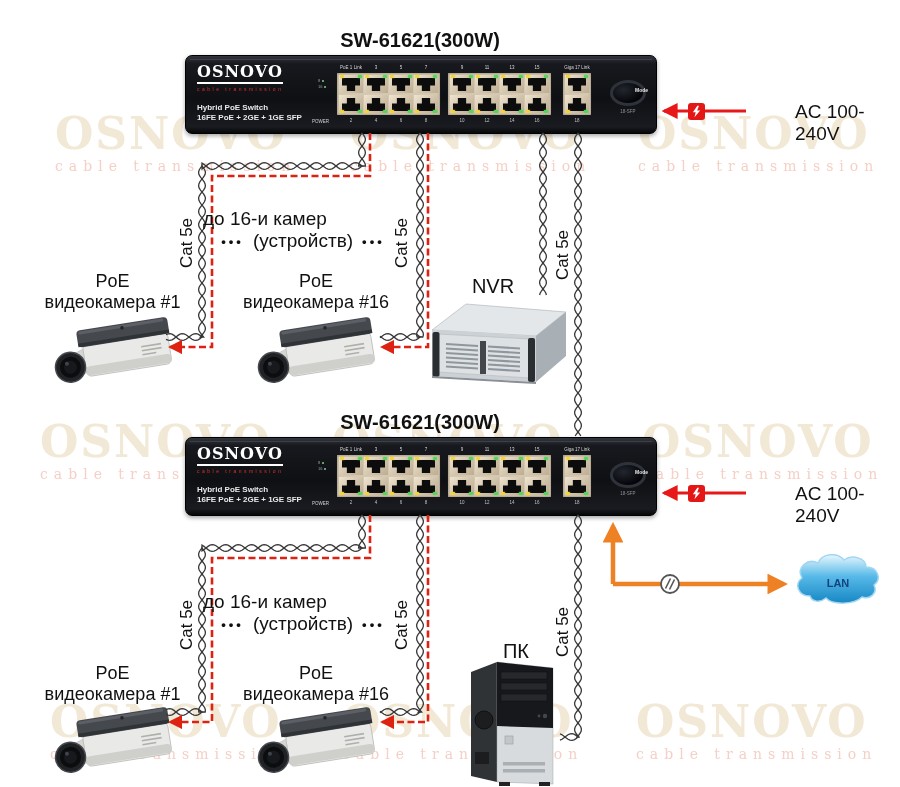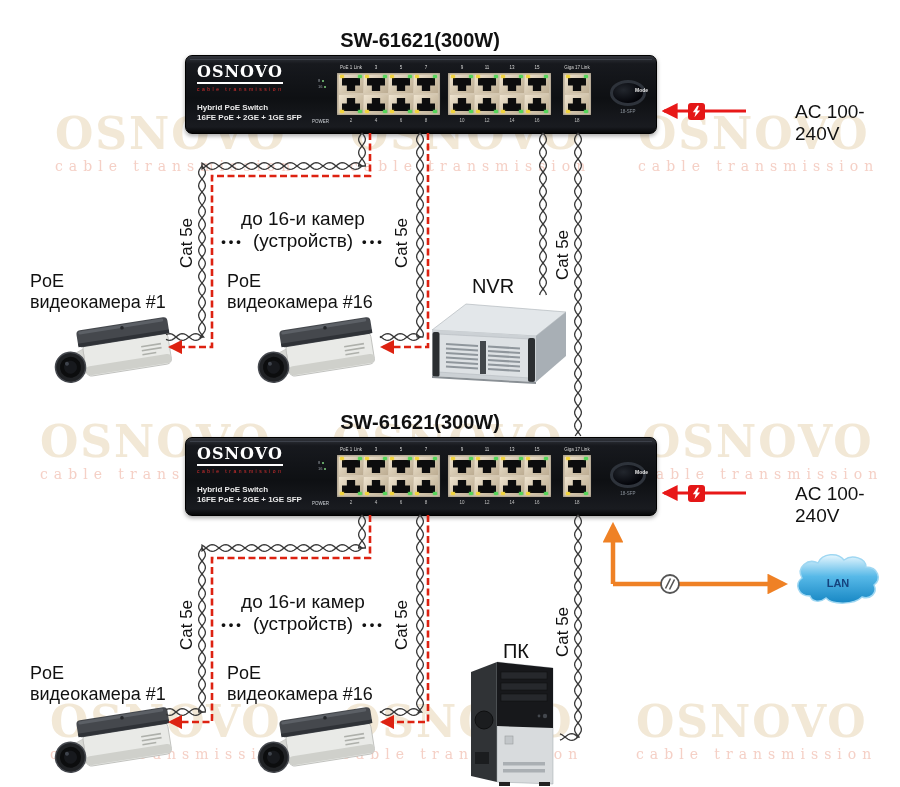--- a/index.html
+++ b/index.html
@@ -13,25 +13,25 @@
   .wm-tag{font-family:"DejaVu Serif",serif;font-size:14px;letter-spacing:6px;
           color:#f5d0c6;margin-top:2px;}
   
   #wires{position:absolute;left:0;top:0;z-index:4;pointer-events:none;}
   
   .abs{position:absolute;}
   .title{width:470px;text-align:center;font-size:20px;font-weight:bold;z-index:5;}
   .ac-label{font-size:19px;z-index:5;margin-left:44px;}
   .cat5e{width:84px;height:20px;display:flex;align-items:center;justify-content:center;
          transform:rotate(-90deg);font-size:17px;z-index:5;}
-  .note1{width:200px;text-align:center;font-size:19px;z-index:5;}
+  .note1{width:200px;font-size:19px;z-index:5;}
   .noterow{width:230px;display:flex;align-items:center;justify-content:center;gap:9px;
            font-size:19px;z-index:5;}
   .noterow .dots{font-size:13px;letter-spacing:3px;font-weight:bold;}
-  .camlabel{text-align:left;font-size:18px;line-height:21px;z-index:5;}
+  .camlabel{text-align:center;font-size:18px;line-height:21px;z-index:5;}
   .devlabel{width:80px;text-align:center;font-size:20px;z-index:5;}
   .fiberlabel{width:205px;text-align:center;font-size:14px;z-index:5;}
   .bolt{position:absolute;width:17px;height:17px;background:#e41717;border-radius:3px;
         z-index:6;display:flex;align-items:center;justify-content:center;}
   .device{position:absolute;z-index:3;}
   
   .sw{position:absolute;width:470px;height:77px;border-radius:7px;z-index:3;
       background:linear-gradient(180deg,#33363d 0%,#17191e 10%,#0e1013 55%,#191b20 92%,#060708 100%);
       border:1px solid #000;box-shadow:0 2px 4px rgba(0,0,0,.35);}
   .sw::before{content:"";position:absolute;left:4px;right:4px;top:3px;height:1px;background:#3c4049;}

